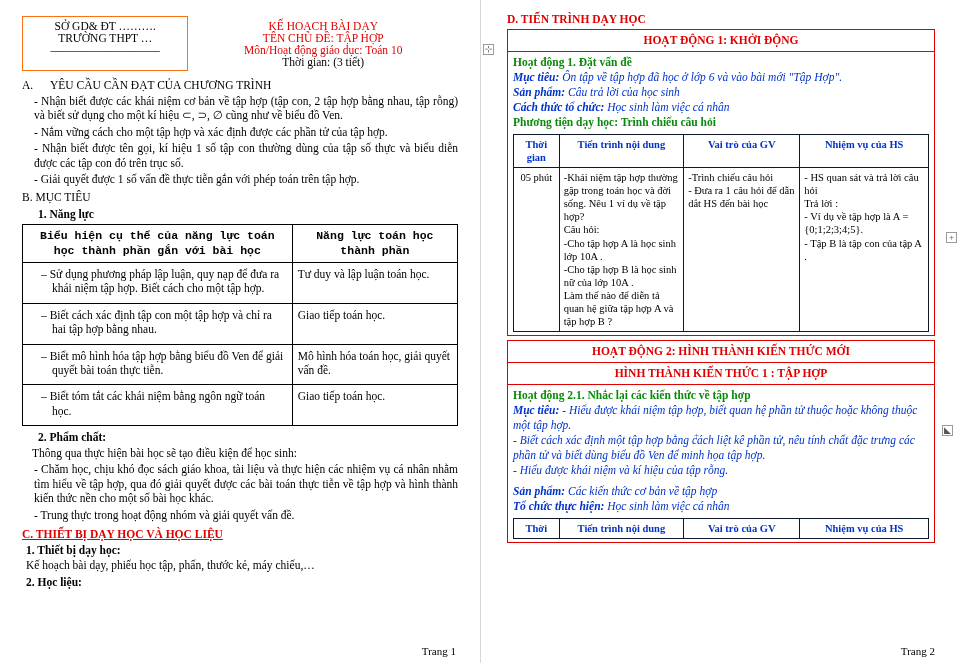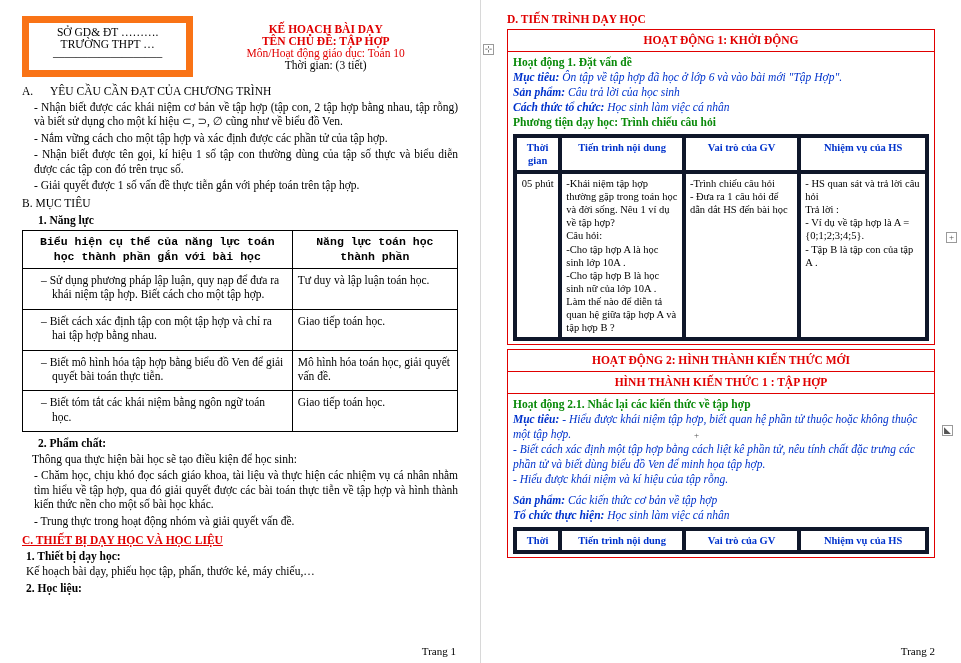--- a/index.html
+++ b/index.html
@@ -22,29 +22,29 @@
   .page-right { width: 481px; height: 663px; padding: 10px 26px 0 26px; border-left: 1px solid #d8d8d8; }
 
   
   .hdr-table {
     border-collapse: collapse;
     width: 100%;
     margin-top: 6px;
     margin-bottom: 8px;
   }
   .hdr-table td {
-    border: 7px solid #f97316;
+    border: 1px solid #f97316;
     padding: 3px 4px;
     vertical-align: top;
     text-align: center;
   }
   .hdr-left { width: 38%; }
   .hdr-right { width: 62%; border-left: none !important; }
   .red { color: #e00000; }
-  .b { font-weight: bold; }
+  .b { font-weight: normal; }
   .i { font-style: italic; }
   .u { text-decoration: underline; }
   .rule-line { letter-spacing: 0px; }
 
   .sec-title { font-weight: normal; margin: 5px 0 3px 0; }
   .sec-title-red { font-weight: bold; color: #e00000; margin: 6px 0 2px 0; }
   .bullet-line { margin: 2px 0 2px 12px; text-align: justify; line-height: 1.25; }
   .para { margin: 2px 0 2px 10px; text-align: justify; line-height: 1.25; }
   .sub-title { font-weight: bold; margin: 5px 0 3px 16px; }
   .sub-title2 { font-weight: bold; margin: 4px 0 2px 4px; }
@@ -78,21 +78,21 @@
   table.act { border-collapse: collapse; width: 100%; border: 1px solid #e00000; }
   table.act td { border: 1px solid #e00000; padding: 3px 5px; vertical-align: top; line-height: 1.3; }
   .act-banner { text-align: center; font-weight: bold; color: #e00000; background: #ffffff; }
 
   .g-green { color: #0a8a0a; font-weight: bold; }
   .blue-b { color: #0033cc; font-weight: bold; }
   .blue-i { color: #0033cc; font-style: italic; }
 
   table.inner { border-collapse: collapse; width: 100%; margin-top: 4px; }
   table.inner td, table.inner th {
-    border: 4px solid #0f172a;
+    border: 1px solid #0f172a;
     padding: 3px 4px;
     vertical-align: top;
     line-height: 1.25;
     font-size: 10.5px;
   }
   table.inner th { text-align: center; font-weight: bold; color: #0033cc; }
   .th-time { width: 11%; }
   .th-noidung { width: 30%; }
   .th-gv { width: 28%; }
   .th-hs { width: 31%; }

